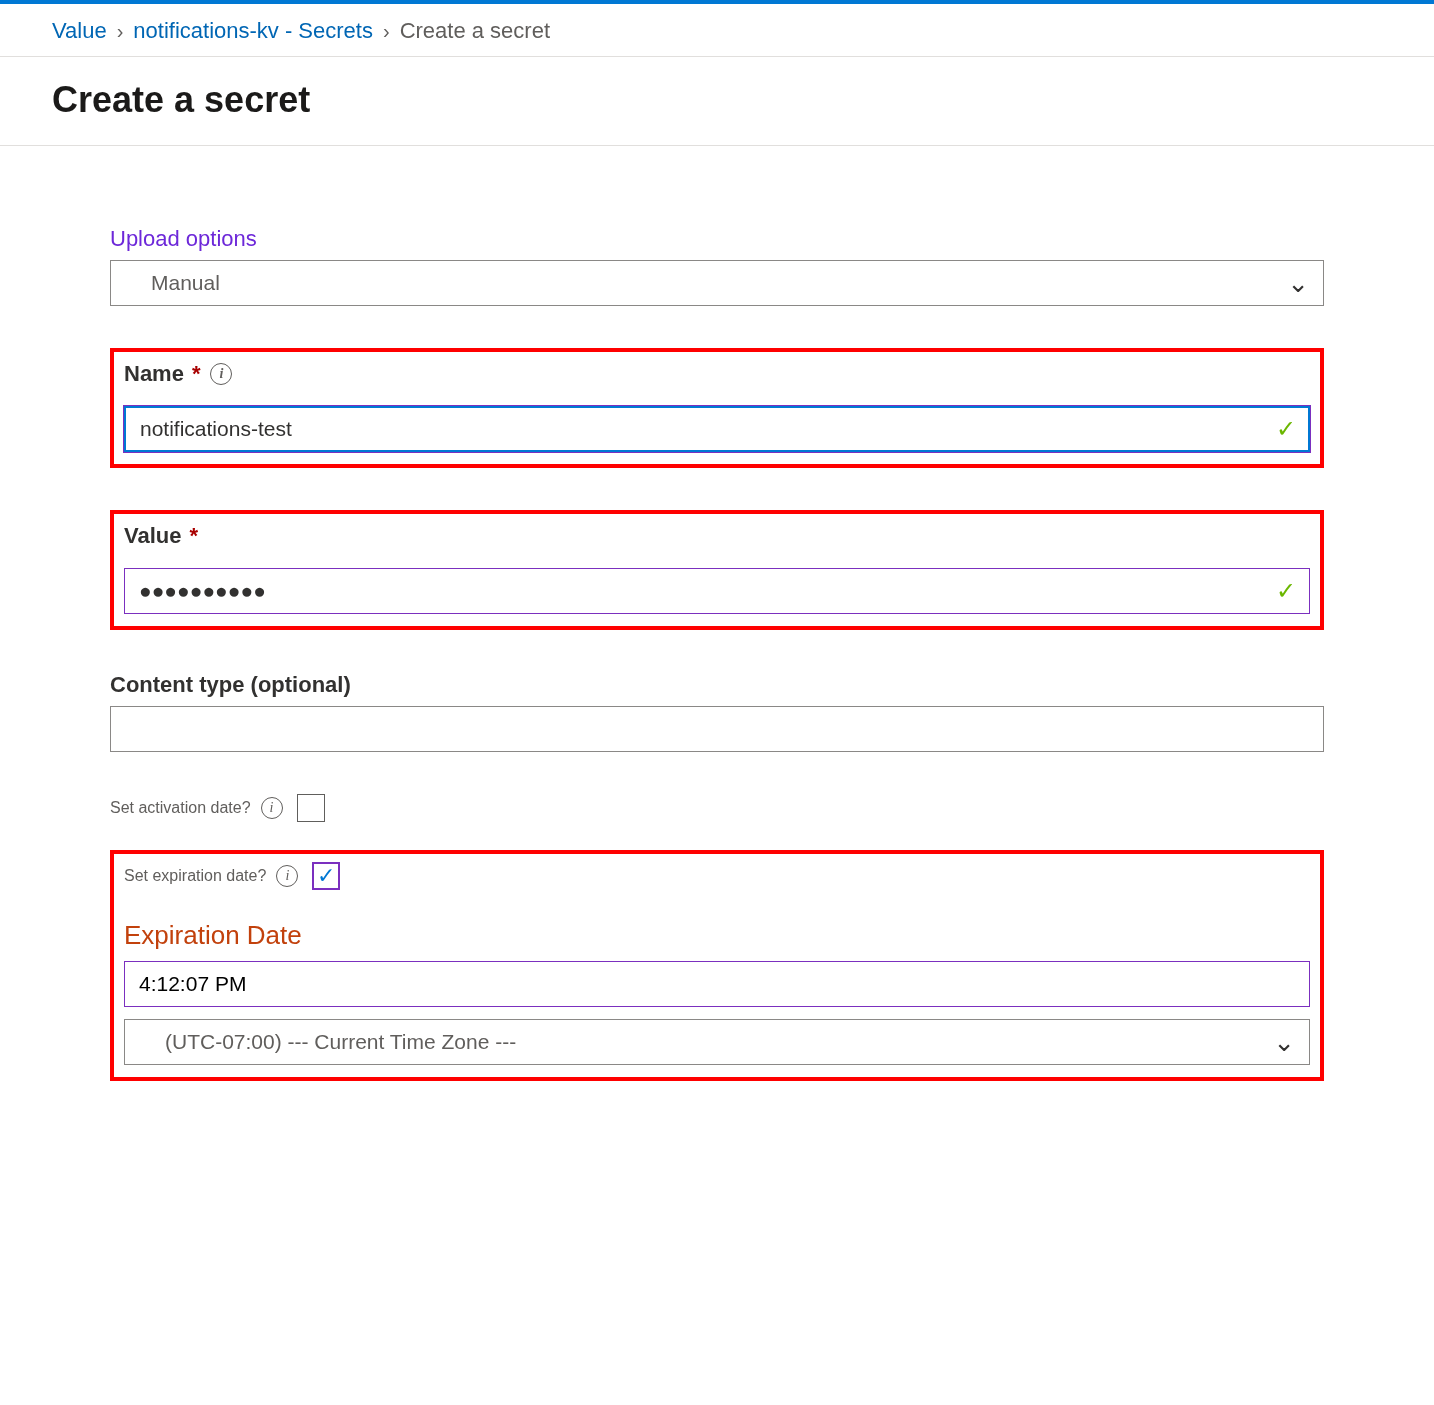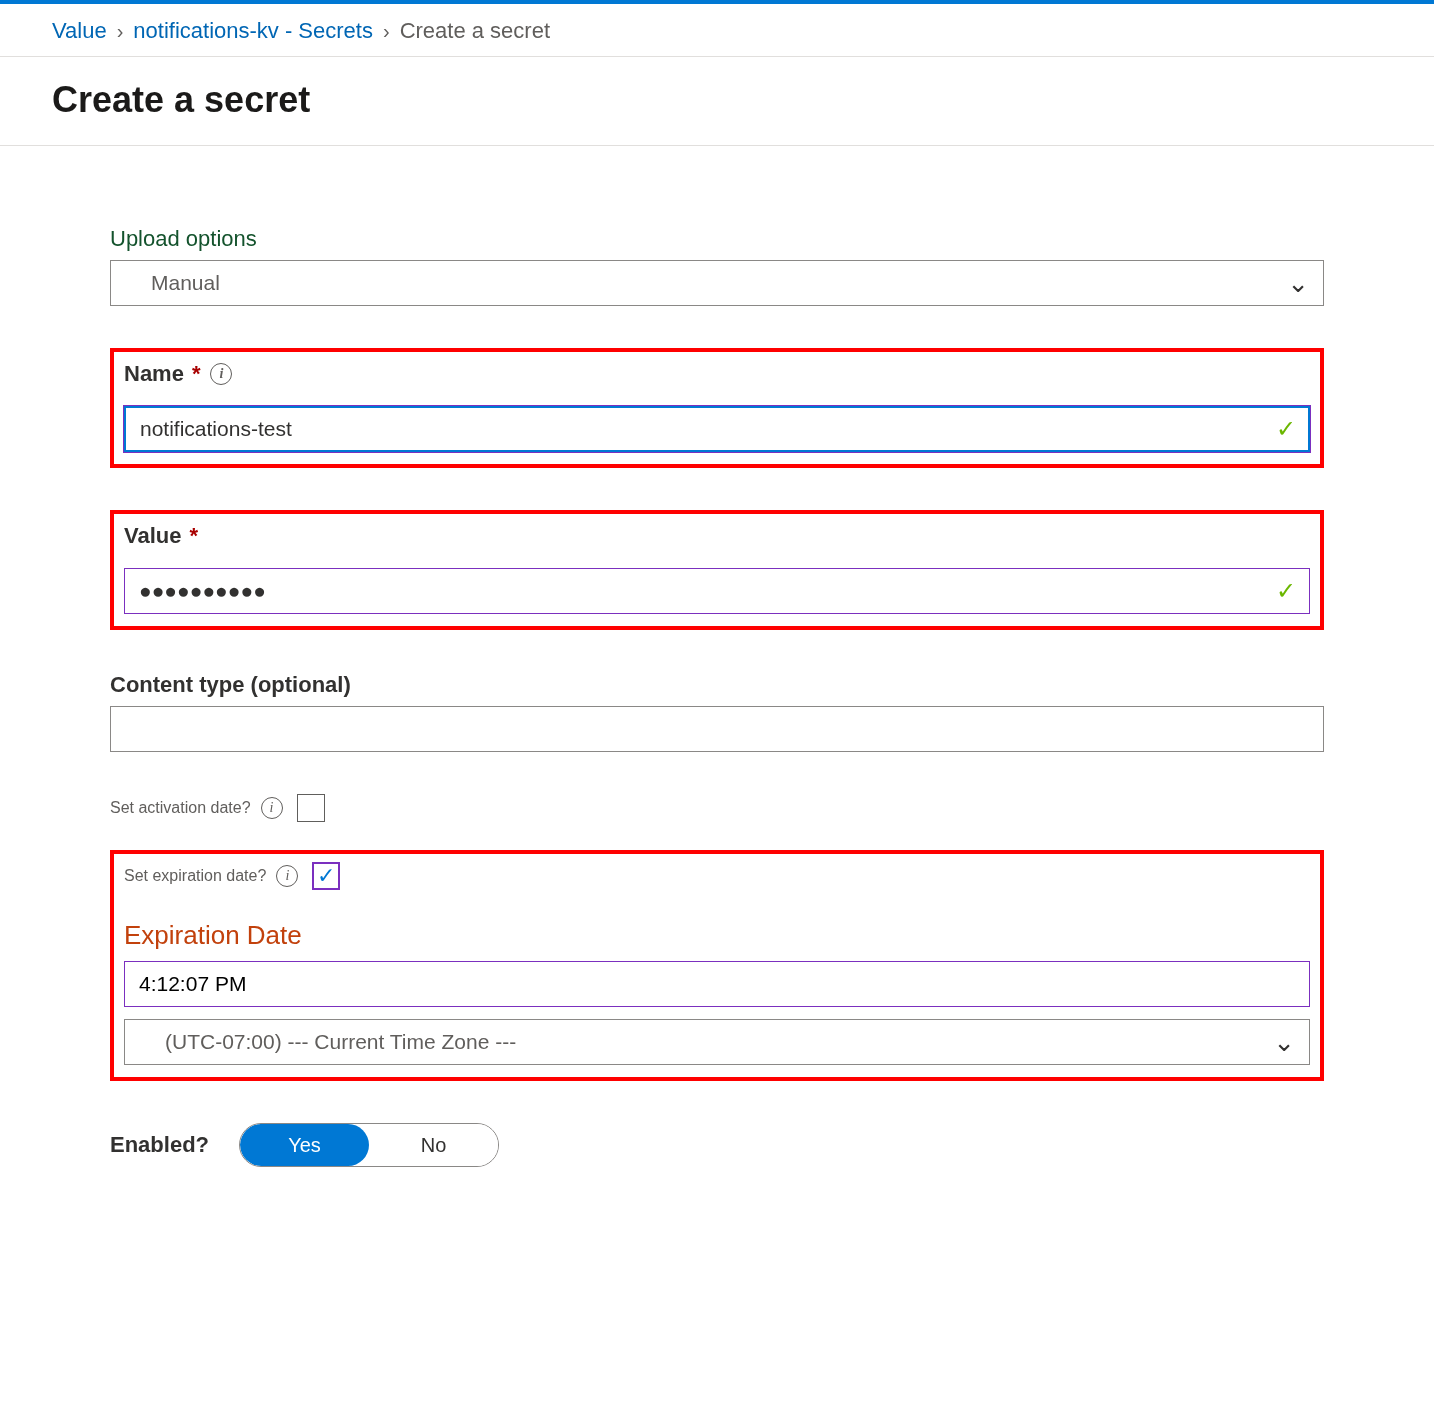--- a/index.html
+++ b/index.html
@@ -26,21 +26,21 @@
     border-bottom: 1px solid #e1dfdd;
   }
   .title-bar h1 { font-size: 36px; font-weight: 600; color: #1b1a19; }
 
   .form-wrap { padding: 80px 110px 40px; }
 
   .field { margin-bottom: 42px; }
   .label-row {
     display: flex; align-items: center;
     margin-bottom: 8px;
-    color: #14532d; font-size: 22px; font-weight: 400;
+    color: #6d28d9; font-size: 22px; font-weight: 400;
   }
   .label-row.dark { color: #323130; font-weight: 600; }
   .required { color: #a80000; margin-left: 8px; }
   .info-icon {
     display: inline-flex; align-items: center; justify-content: center;
     width: 22px; height: 22px;
     border: 1.5px solid #605e5c; border-radius: 50%;
     font-size: 14px; font-style: italic; font-family: Georgia, serif;
     margin-left: 10px; line-height: 1;
     color: #605e5c;
@@ -182,21 +182,14 @@
       <div class="dcell">
         <input class="date-input" value="4:12:07 PM" style="">
       </div>
     </div>
     <div class="select-input">
       <span>(UTC-07:00) --- Current Time Zone ---</span>
       <span class="chev">⌄</span>
     </div>
   </div>
 
-  <div class="toggle-row">
-    <span class="tlbl">Enabled?</span>
-    <div class="pill">
-      <div class="seg on">Yes</div>
-      <div class="seg off">No</div>
-    </div>
-  </div>
 
 </div>
 
 </body></html>

